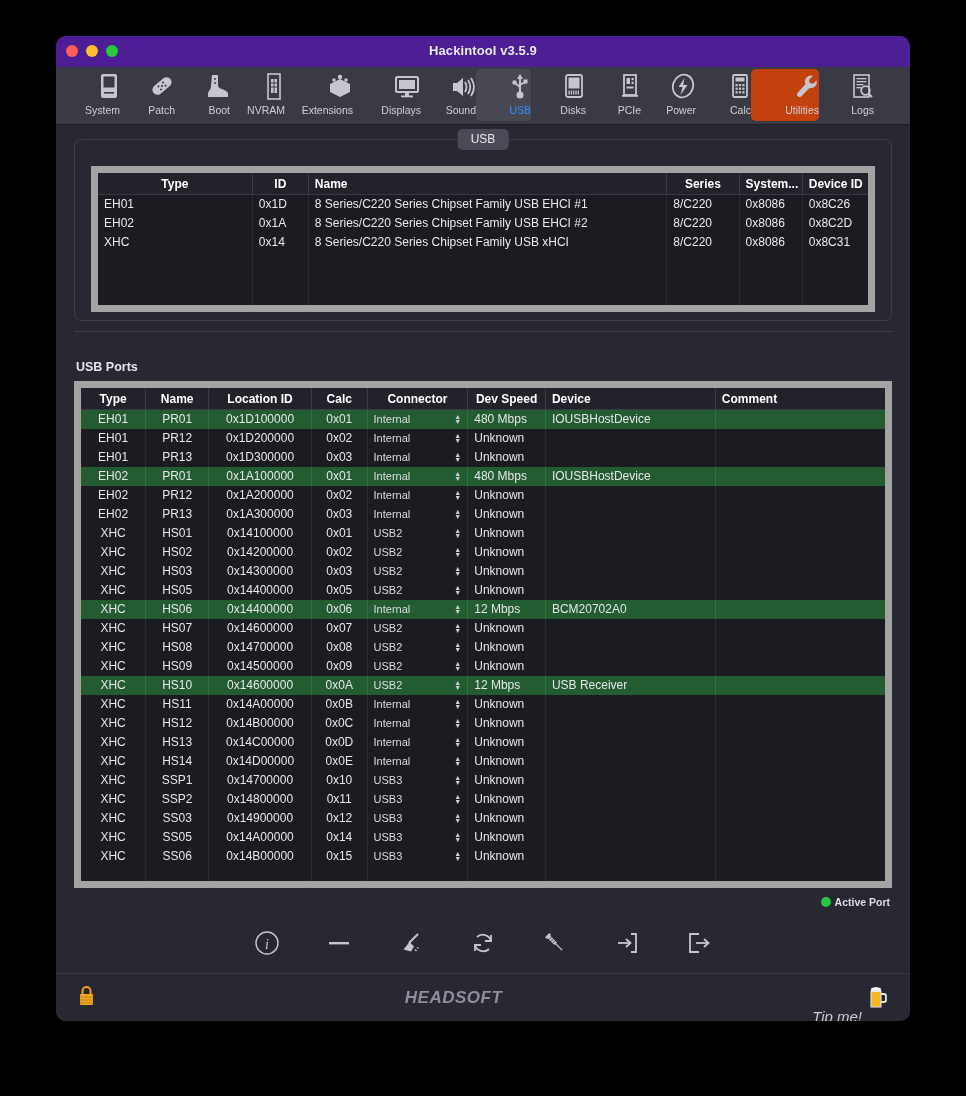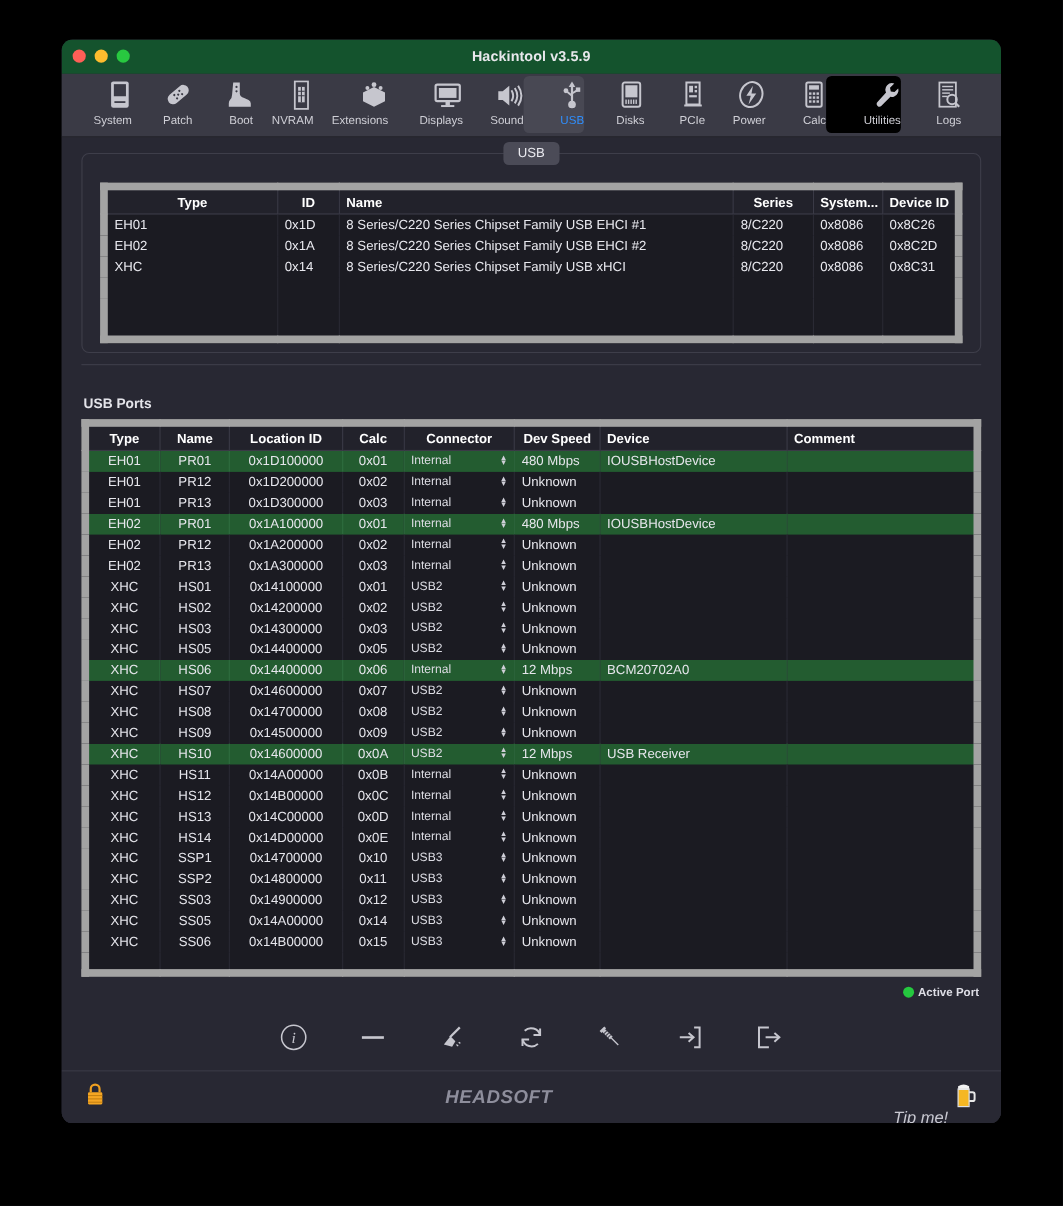--- a/index.html
+++ b/index.html
@@ -18,21 +18,21 @@
     background: #282833;
     border-radius: 10px;
     overflow: hidden;
     box-shadow: 0 8px 40px rgba(0,0,0,.7);
   }
 
   
   #titlebar {
     position: relative;
     height: 31px;
-    background: #14532d;
+    background: #4c1d95;
   }
   #traffic { position: absolute; left: 10px; top: 9px; display: flex; gap: 8px; }
   .light { width: 12px; height: 12px; border-radius: 50%; display:block; }
   #win-title {
     position: absolute; left: 0; right: 0; top: 7px;
     text-align: center;
     font-size: 13px; font-weight: bold; color: #e8e8ec;
     letter-spacing: .1px;
   }
 
@@ -48,21 +48,21 @@
   .tb-item {
     width: 55px;
     height: 52px;
     margin-top: 2px;
     display: flex; flex-direction: column;
     align-items: flex-end; justify-content: flex-start;
     border-radius: 5px;
     padding-top: 3px;
     cursor: default;
   }
-  .tb-item.hover { background: #000000; }
+  .tb-item.hover { background: #c2410c; }
   .tb-item .tb-ico { height: 30px; display:flex; align-items:center; justify-content:center; }
   .tb-item .tb-ico svg { display:block; }
   .tb-label {
     font-size: 10.5px; color: #cfcfd6; margin-top: 2px;
     white-space: nowrap;
   }
   .tb-item.selected .tb-label { color: #2f8fff; }
   .tb-item.selected { background: #484853; }
   .tb-item.wide { width: 68px; }
 

